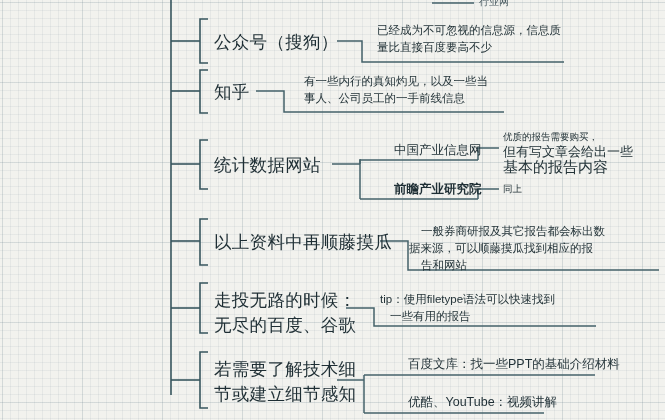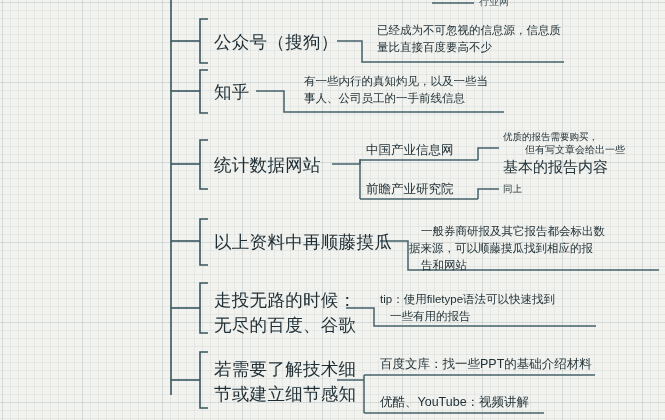--- a/index.html
+++ b/index.html
@@ -66,20 +66,21 @@
   
   .l1 {
     font-size: 17.5px;
     letter-spacing: 0.3px;
     color: #1e2e34;
   }
   
   .l2 {
     font-size: 12.5px;
     color: #1f2f35;
+    margin-left: 28px;
   }
   
   .l3 {
     font-size: 11.5px;
     color: #233338;
   }
   .clip-top {
     font-size: 10px;
     color: #4c5d63;
   }
@@ -136,24 +137,24 @@
     <div class="node l1" style="left:214px; top:30px;">公众号（搜狗）</div>
     <div class="node l3" style="left:377px; top:22px;">已经成为不可忽视的信息源，信息质</div>
     <div class="node l3" style="left:377px; top:39px;">量比直接百度要高不少</div>
 
     <div class="node l1" style="left:214px; top:80px;">知乎</div>
     <div class="node l3" style="left:304px; top:73px;">有一些内行的真知灼见，以及一些当</div>
     <div class="node l3" style="left:304px; top:90px;">事人、公司员工的一手前线信息</div>
 
     <div class="node l1" style="left:214px; top:153px;">统计数据网站</div>
     <div class="node l2" style="left:366px; top:142px;">中国产业信息网</div>
-    <div class="node l2" style="left:366px; top:181px;">前瞻产业研究院</div>
+    <div class="node l2" style="left:366px; top:181px;font-weight:bold;">前瞻产业研究院</div>
 
     <div class="node l3" style="left:503px; top:130px; font-size:9.5px;">优质的报告需要购买，</div>
-    <div class="node l3" style="left:525px; top:143px; font-size:10px;">但有写文章会给出一些</div>
+    <div class="node l3" style="left:503px; top:143px; font-size:13px;">但有写文章会给出一些</div>
     <div class="node l3" style="left:503px; top:156px; font-size:15px;">基本的报告内容</div>
 
     <div class="node l3" style="left:503px; top:182px; font-size:9.5px;">同上</div>
 
     <div class="node l1" style="left:214px; top:230px;">以上资料中再顺藤摸瓜</div>
     <div class="node l3" style="left:421px; top:223px;">一般券商研报及其它报告都会标出数</div>
     <div class="node l3" style="left:409px; top:240px;">据来源，可以顺藤摸瓜找到相应的报</div>
     <div class="node l3" style="left:421px; top:257px;">告和网站</div>
 
     <div class="node l1" style="left:214px; top:288px;">走投无路的时候：</div>

